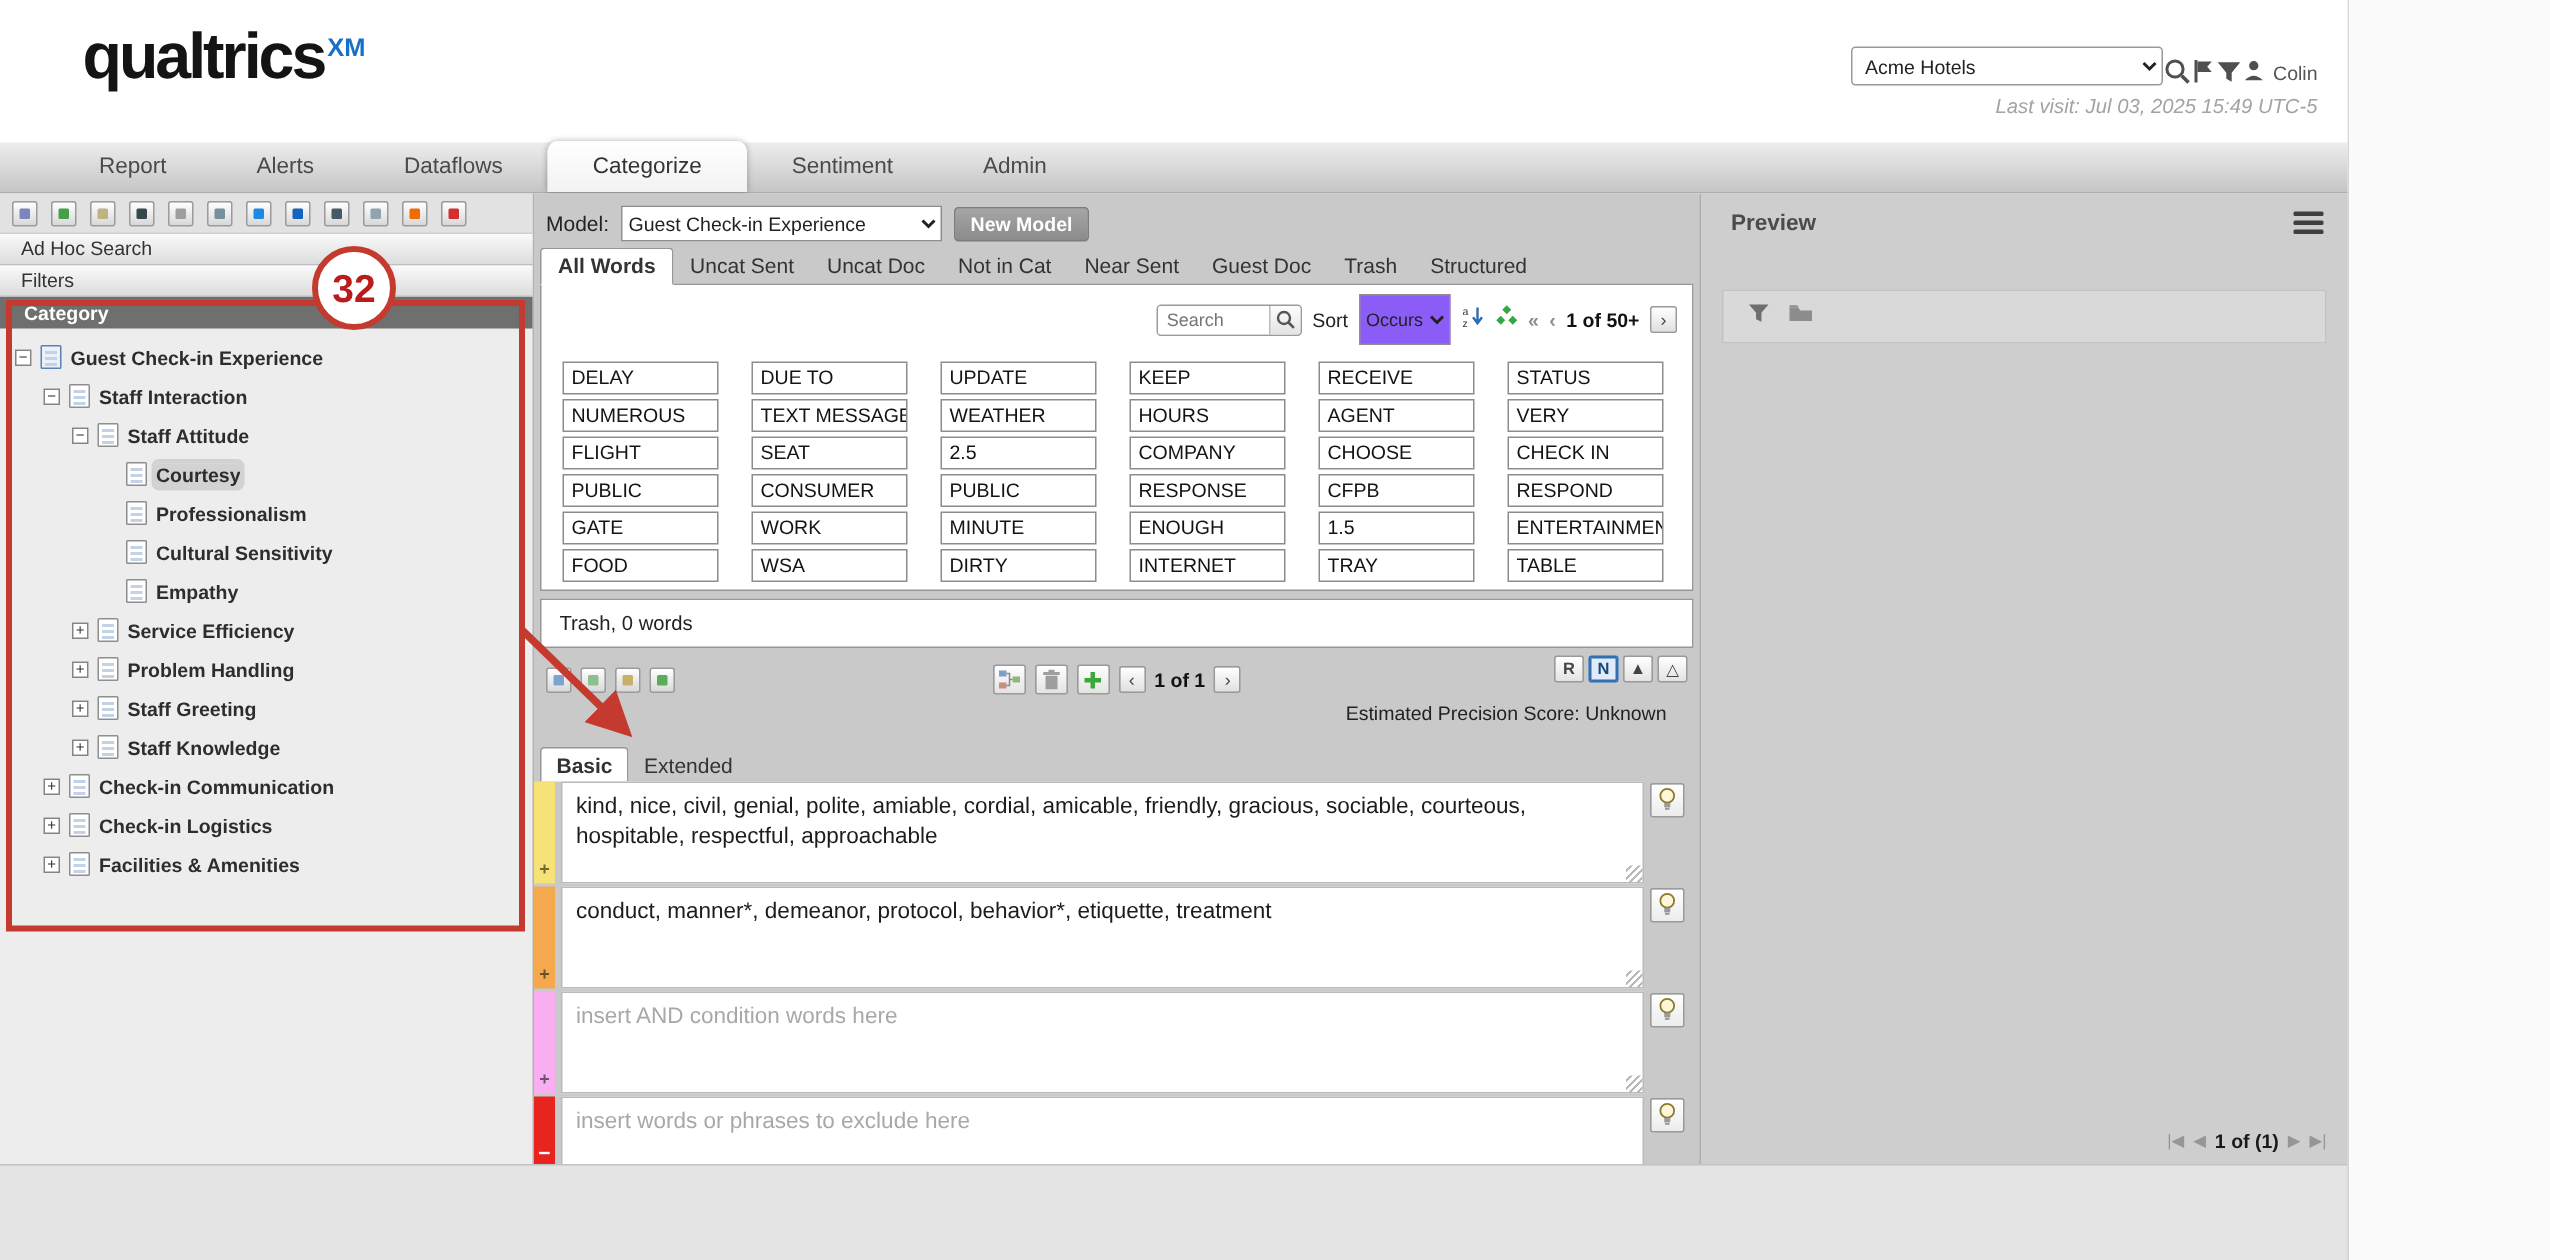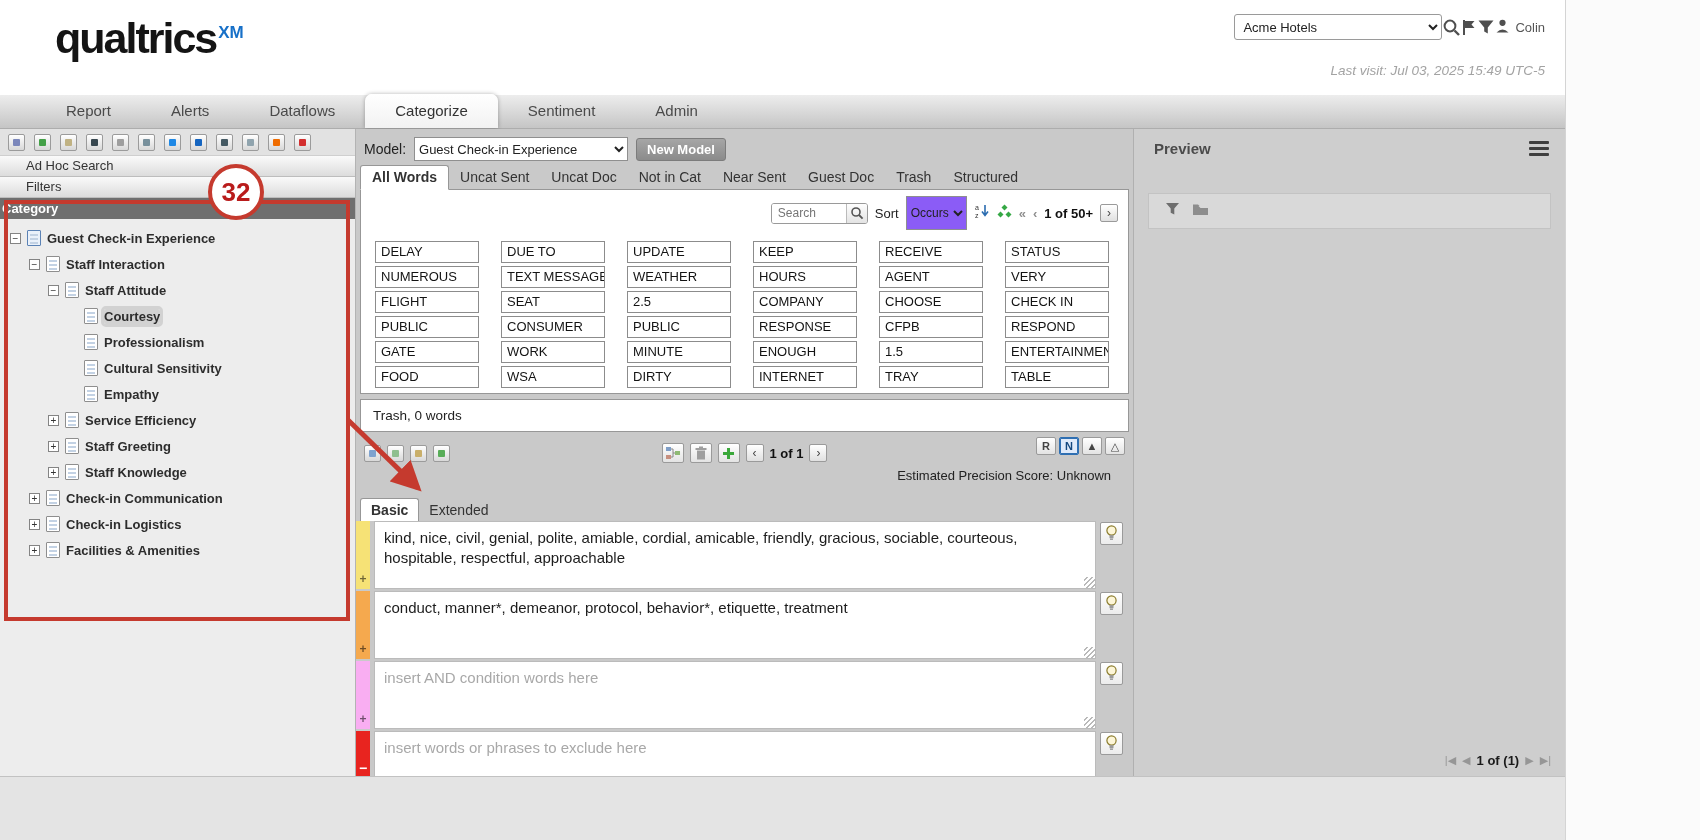--- a/index.html
+++ b/index.html
@@ -4,41 +4,41 @@
 <style>
   *{box-sizing:border-box;margin:0;padding:0}
   body{font-family:"Liberation Sans","DejaVu Sans",sans-serif;}
   .page{position:relative;width:1700px;height:840px;background:#fbfbfb;overflow:hidden}
   .app{position:absolute;left:0;top:0;width:1566px;height:840px;background:#fff;border-right:1px solid #d4d4d4}
 
   
   .hdr{position:absolute;left:0;top:0;right:0;height:95px;background:#fff}
   .logo{position:absolute;left:55px;top:14px;font-size:43px;font-weight:bold;letter-spacing:-2px;color:#141414}
   .logo sup{font-size:17px;font-weight:bold;color:#1770c8;letter-spacing:0;margin-left:2px}
-  .hdr-right{position:absolute;right:20px;top:14px;display:flex;align-items:center;}
+  .hdr-right{position:absolute;right:20px;top:31px;display:flex;align-items:flex-end;}
   .acct{width:208px;height:26px;font-size:13px;border:1px solid #9a9a9a;border-radius:3px;background:#fff;color:#222;padding:0 4px}
   .hicon{display:inline-flex;align-items:center;cursor:pointer}
   .userwrap{display:inline-flex;align-items:center;gap:5px;font-size:13px;color:#555;cursor:pointer}
   .lastvisit{position:absolute;right:20px;top:63px;font-style:italic;font-size:13.5px;color:#a3a3a3}
 
   
   .nav{position:absolute;left:0;top:95px;right:0;height:34px;background:linear-gradient(#ededed,#c5c5c5);border-bottom:1px solid #adadad;display:flex;align-items:flex-end;padding-left:36px}
   .navtab{height:34px;line-height:34px;padding:0 30px;font-size:15px;color:#4a4a4a;cursor:pointer;white-space:nowrap}
   .navtab.active{background:linear-gradient(#ffffff,#f2f2f2);border-radius:7px 7px 0 0;font-weight:normal;color:#333;box-shadow:0 0 4px rgba(0,0,0,.3)}
 
   
   .content{position:absolute;left:0;top:129px;right:0;bottom:0;background:#c9c9c9;overflow:hidden}
 
   
   .sidebar{position:absolute;left:0;top:0;width:356px;bottom:0;background:#ededed;border-right:1px solid #b3b3b3}
   .sbar{height:27px;background:#e2e2e2;border-bottom:1px solid #cfcfcf;display:flex;align-items:center;gap:9px;padding:0 8px}
   .chip{width:17px;height:17px;border:1px solid #9b9b9b;border-radius:2px;background:linear-gradient(#ffffff,#d8d8d8);position:relative;cursor:pointer;flex:0 0 auto}
   .chip::after{content:"";position:absolute;inset:4px;background:var(--c,#999);border-radius:1px}
-  .secbar{height:21px;line-height:20px;background:linear-gradient(#fafafa,#dcdcdc);border-bottom:1px solid #bdbdbd;font-size:13px;color:#333;padding-left:26px;cursor:pointer}
-  .catbar{height:21px;line-height:21px;background:#6f6f6f;color:#fff;font-weight:bold;font-size:13px;padding-left:2px}
+  .secbar{height:21px;line-height:20px;background:linear-gradient(#fafafa,#dcdcdc);border-bottom:1px solid #bdbdbd;font-size:13px;color:#333;padding-left:14px;cursor:pointer}
+  .catbar{height:21px;line-height:21px;background:#6f6f6f;color:#fff;font-weight:bold;font-size:13px;padding-left:16px}
   .tree{padding:6px 0 0 2px}
   .trow{display:flex;align-items:center;height:26px;padding-left:calc(8px + var(--lvl,0)*19px);gap:6px;cursor:pointer}
   .ebox{width:11px;height:11px;border:1px solid #848484;background:#fff;font-size:10px;line-height:9px;text-align:center;color:#333;flex:0 0 auto}
   .trow[data-expand="plus"] .ebox::before{content:"+"}
   .trow[data-expand="minus"] .ebox::before{content:"−"}
   .trow[data-expand="none"] .ebox{visibility:hidden}
   .nodeicon{width:14px;height:16px;background:#fff;border:1px solid #8e8e8e;border-radius:1px;flex:0 0 auto;position:relative}
   .nodeicon::before{content:"";position:absolute;left:2px;right:2px;top:3px;height:2px;background:#c3d2e4;box-shadow:0 4px 0 #c3d2e4,0 8px 0 #c3d2e4}
   .trow[data-icon="model"] .nodeicon{border-color:#5b82b5;background:#eaf1fa}
   .tlabel{font-size:13px;font-weight:bold;color:#2d2d2d;white-space:nowrap}
@@ -226,20 +226,25 @@
               <span class="tlabel" data-name="tree-item-label">Empathy</span>
             </div>
 
 
             <div class="trow" data-name="tree-item" data-expand="plus" data-icon="doc" style="--lvl: 2;">
               <span class="ebox" data-name="expand-toggle-icon"></span>
               <span class="nodeicon" data-name="category-icon"></span>
               <span class="tlabel" data-name="tree-item-label">Service Efficiency</span>
             </div>
 
+            <div class="trow" data-name="tree-item" data-expand="plus" data-icon="doc" style="--lvl: 2;">
+              <span class="ebox" data-name="expand-toggle-icon"></span>
+              <span class="nodeicon" data-name="category-icon"></span>
+              <span class="tlabel" data-name="tree-item-label">Problem Handling</span>
+            </div>
 
             <div class="trow" data-name="tree-item" data-expand="plus" data-icon="doc" style="--lvl: 2;">
               <span class="ebox" data-name="expand-toggle-icon"></span>
               <span class="nodeicon" data-name="category-icon"></span>
               <span class="tlabel" data-name="tree-item-label">Staff Greeting</span>
             </div>
 
             <div class="trow" data-name="tree-item" data-expand="plus" data-icon="doc" style="--lvl: 2;">
               <span class="ebox" data-name="expand-toggle-icon"></span>
               <span class="nodeicon" data-name="category-icon"></span>

